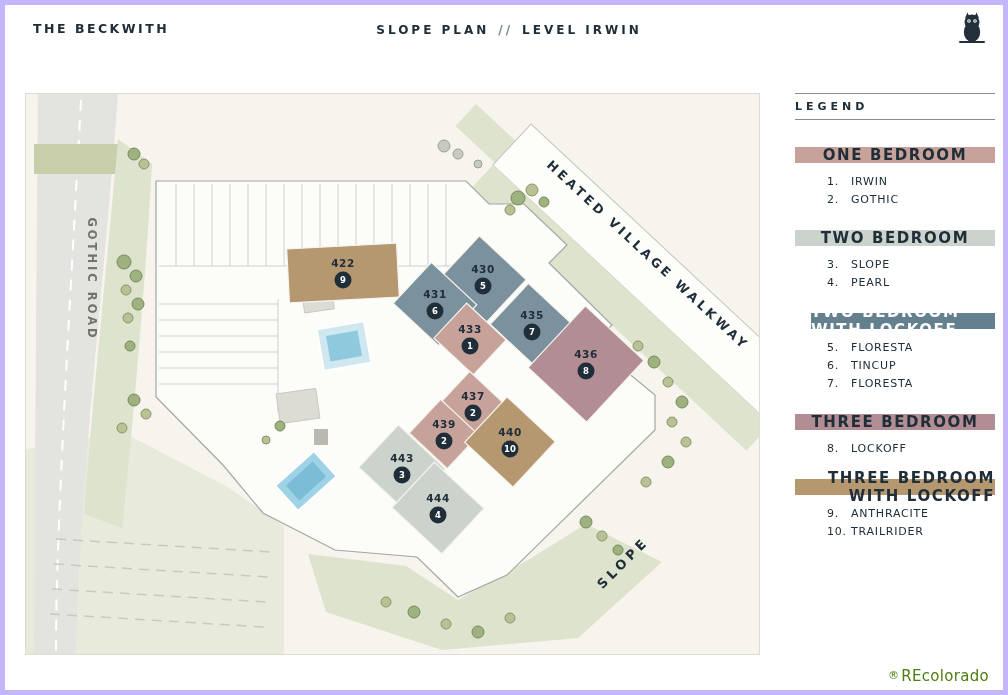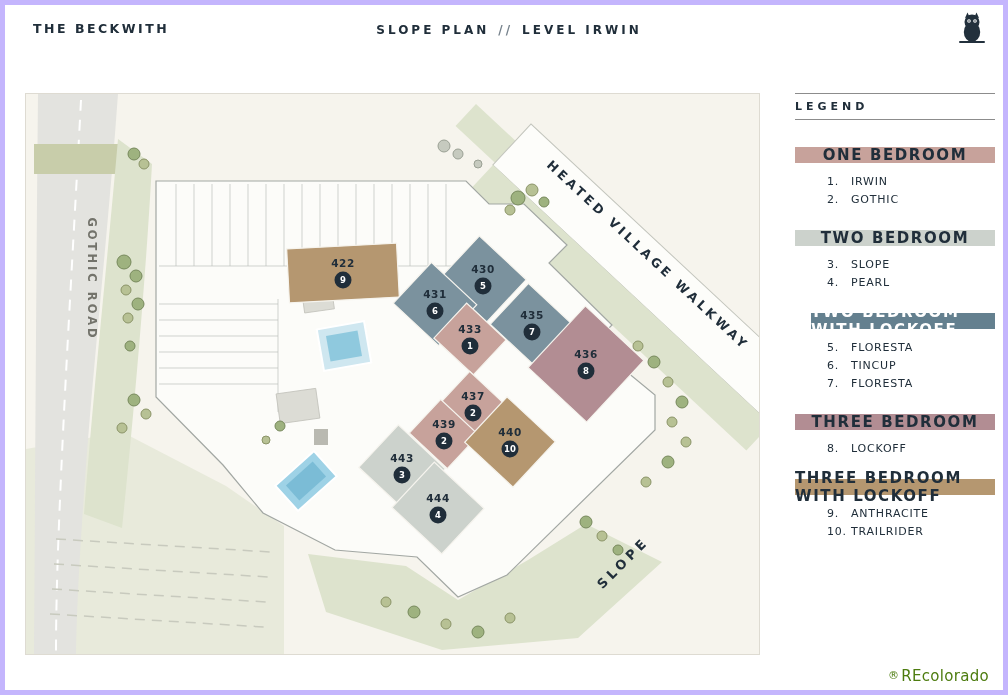--- a/index.html
+++ b/index.html
@@ -61,21 +61,21 @@
   .legend-title{border-top:1px solid #8c8c8c;border-bottom:1px solid #8c8c8c;
                 padding:6px 0;text-align:left;font-size:11px;font-weight:bold;
                 letter-spacing:4px;color:var(--navy);margin-bottom:27px;}
   .bar{height:16px;display:flex;align-items:center;justify-content:center;
        font-size:15px;font-weight:bold;letter-spacing:1.6px;color:var(--navy);}
   .sec-twol .bar{color:#ffffff;}
   .sec-one .bar{background:var(--one_bedroom);}
   .sec-two .bar{background:var(--two_bedroom);}
   .sec-twol .bar{background:var(--two_bedroom_lockoff);margin-left:16px;}
   .sec-three .bar{background:var(--three_bedroom);}
-  .sec-threel .bar{background:var(--three_bedroom_lockoff);}
+  .sec-threel .bar{background:var(--three_bedroom_lockoff);text-align:right;}
   .items{margin:9px 0 22px;}
   .item{display:flex;align-items:center;height:18px;padding-left:32px;
         font-size:11px;letter-spacing:0.8px;color:var(--navy);}
   .item .num{width:24px;}
 
   
   .watermark{position:absolute;right:14px;bottom:5px;color:#4d7c0f;font-size:15px;letter-spacing:0.3px;}
   .watermark .sym{font-size:11px;vertical-align:2px;margin-right:2px;}
 </style>
 </head>

